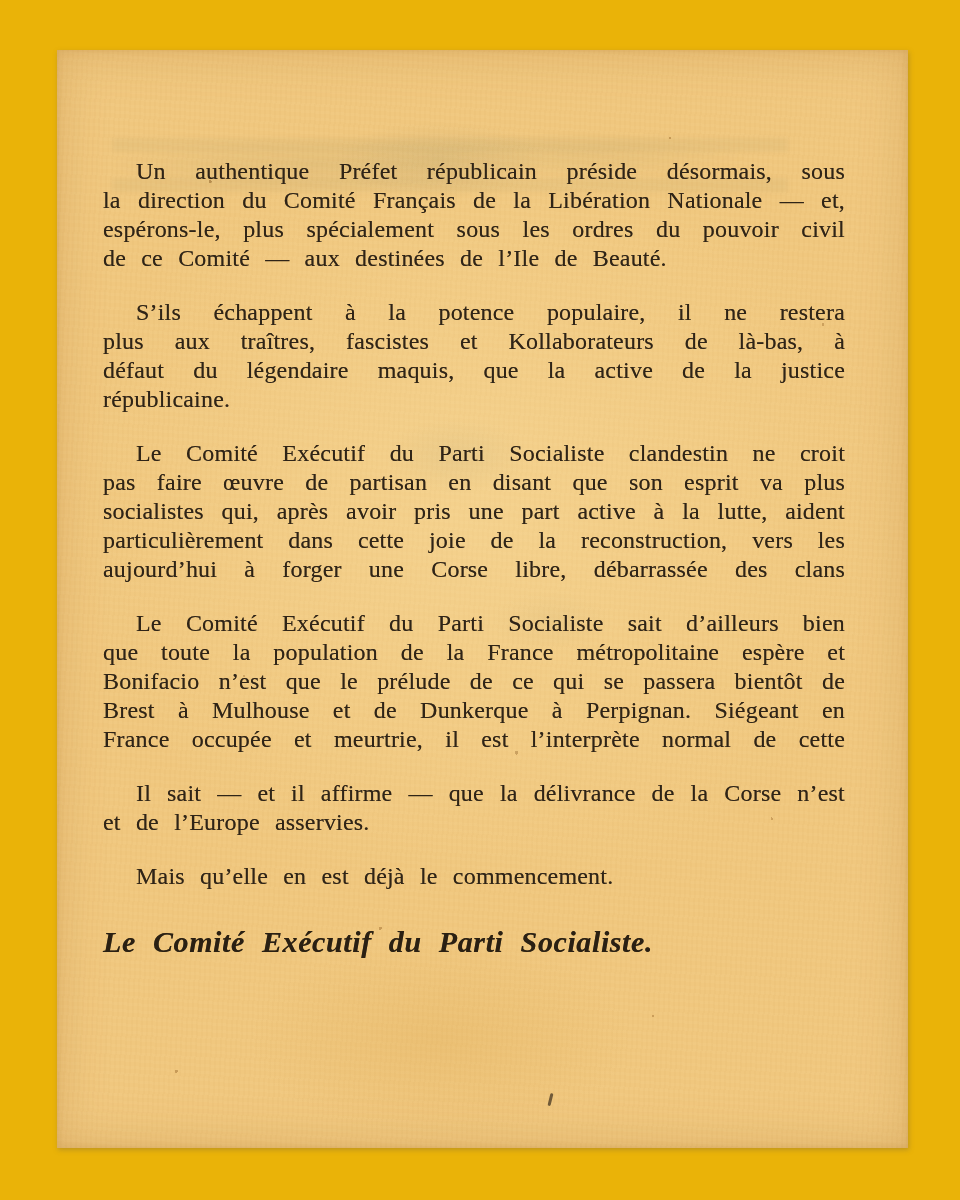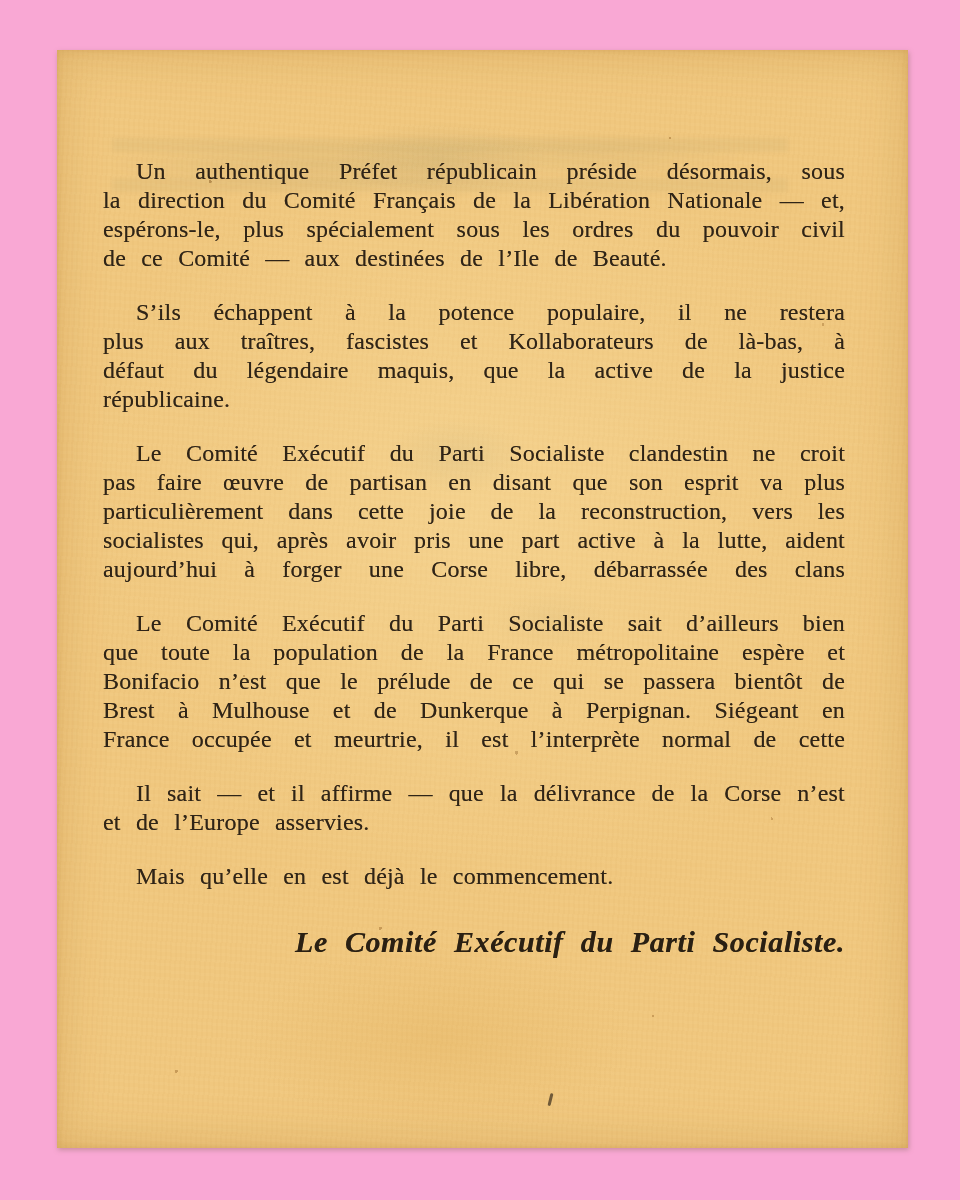--- a/index.html
+++ b/index.html
@@ -10,21 +10,21 @@
     height: 1200px;
     overflow: hidden;
     background: #ffffff;
     font-family: "Liberation Serif", "DejaVu Serif", serif;
   }
 
   .scan {
     position: relative;
     width: 960px;
     height: 1200px;
-    background: #f9a8d4;
+    background: #eab308;
   }
 
   
   .paper {
     position: absolute;
     left: 57px;
     top: 50px;
     width: 851px;
     height: 1098px;
     background-color: #f0c77e;
@@ -97,21 +97,21 @@
     white-space: normal;
   }
   .line.first { text-indent: 33px; }
   .line.last {
     text-align-last: left;
     word-spacing: 9px;
   }
 
   .signature {
     margin-top: 33px;
-    text-align: right;
+    text-align: left;
     color: #2a2013;
     font-style: italic;
     font-weight: bold;
     font-size: 30px;
     line-height: 36px;
     letter-spacing: 0.6px;
     word-spacing: 9px;
     text-shadow: 0 0 0.6px rgba(42, 32, 19, 0.6);
   }
 
@@ -144,22 +144,22 @@
           </div>
           <div class="para">
             <div class="line first">S’ils échappent à la potence populaire, il ne restera</div>
             <div class="line">plus aux traîtres, fascistes et Kollaborateurs de là-bas, à</div>
             <div class="line">défaut du légendaire maquis, que la active de la justice</div>
             <div class="line last">républicaine.</div>
           </div>
           <div class="para">
             <div class="line first">Le Comité Exécutif du Parti Socialiste clandestin ne croit</div>
             <div class="line">pas faire œuvre de partisan en disant que son esprit va plus</div>
+            <div class="line">socialistes qui, après avoir pris une part active à la lutte, aident</div>
             <div class="line">particulièrement dans cette joie de la reconstruction, vers les</div>
-            <div class="line">socialistes qui, après avoir pris une part active à la lutte, aident</div>
             <div class="line">aujourd’hui à forger une Corse libre, débarrassée des clans</div>
           </div>
           <div class="para">
             <div class="line first">Le Comité Exécutif du Parti Socialiste sait d’ailleurs bien</div>
             <div class="line">que toute la population de la France métropolitaine espère et</div>
             <div class="line">Bonifacio n’est que le prélude de ce qui se passera bientôt de</div>
             <div class="line">Brest à Mulhouse et de Dunkerque à Perpignan. Siégeant en</div>
             <div class="line">France occupée et meurtrie, il est l’interprète normal de cette</div>
           </div>
           <div class="para">

